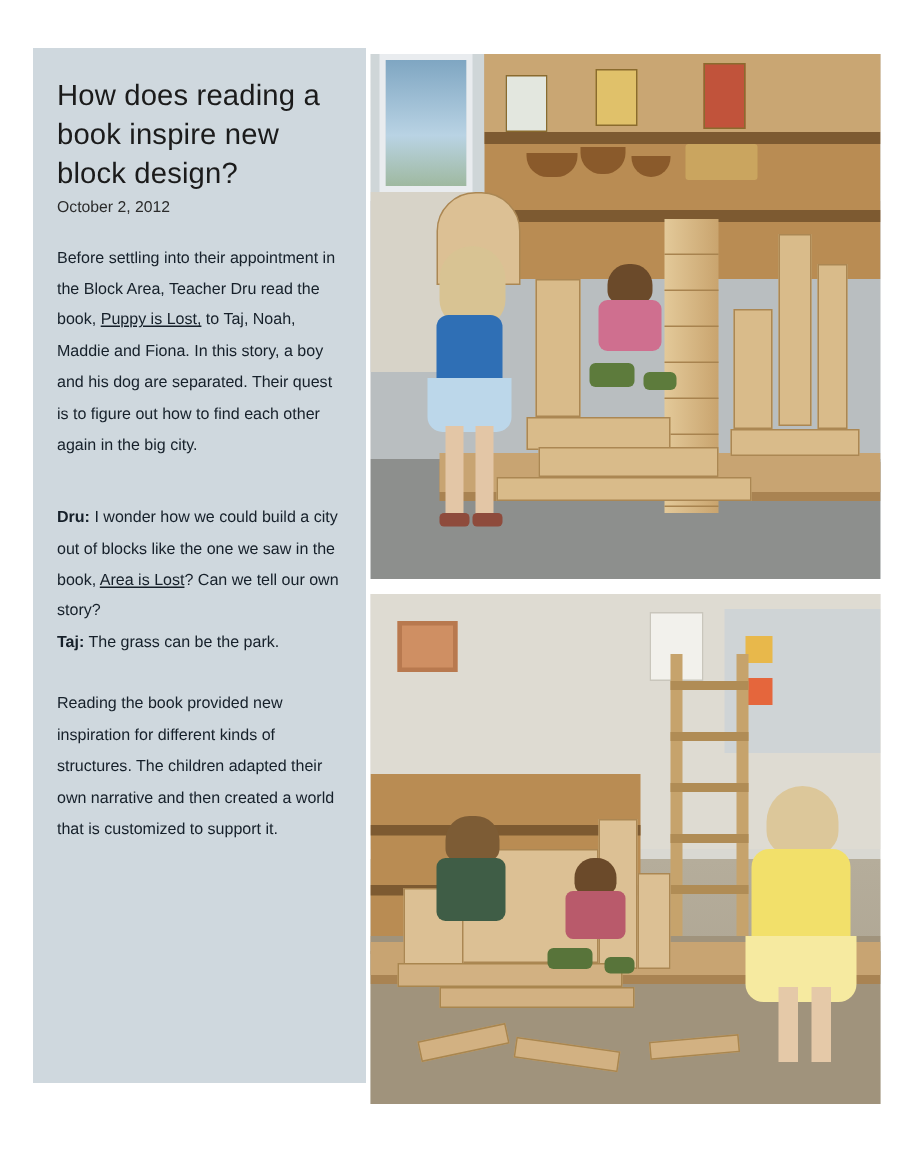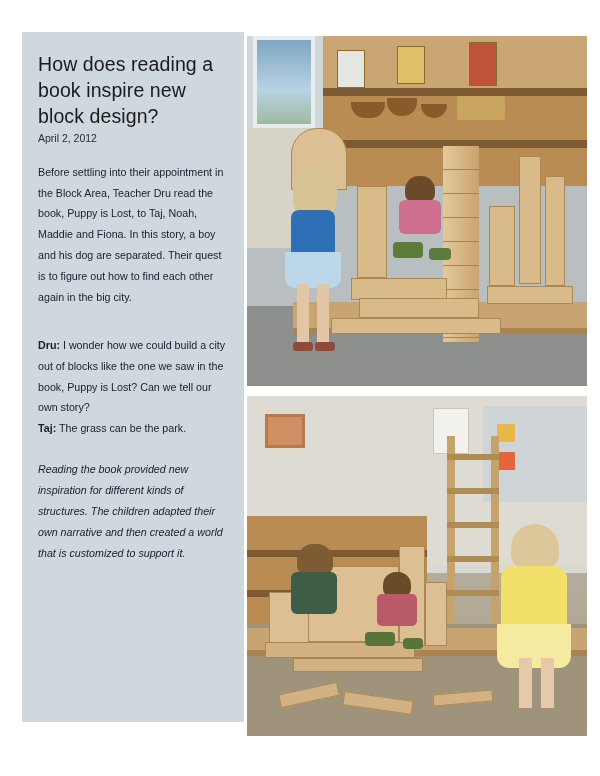--- a/index.html
+++ b/index.html
@@ -44,22 +44,22 @@
     font-size: 10.5px;
     color: #2b2b2b;
     margin: 2px 0 18px 0;
   }
   .para {
     font-size: 10.7px;
     line-height: 1.95;
     color: #16202a;
     margin: 0 0 14px 0;
   }
-  .para.tight { margin-bottom: 0; font-style: italic; }
-  .u { }
+  .para.tight { margin-bottom: 0; }
+  .u { text-decoration: underline; }
   .spk { font-weight: bold; }
   .dialogue {
     font-size: 10.7px;
     line-height: 1.95;
     color: #16202a;
     margin: 0 0 0 0;
   }
   .dialogue .line { display: block; }
   .gap-sm { height: 13px; }
   .gap-md { height: 20px; }
@@ -300,29 +300,29 @@
   }
 </style>
 </head>
 <body>
 
 <div class="page">
 
   <div class="left-col">
 
     <h1 class="headline">How does reading a book inspire new block design?</h1>
-    <div class="date">April 2, 2012</div>
+    <div class="date">October 2, 2012</div>
 
     <p class="para"><span>Before settling into their appointment in the Block Area, Teacher Dru read the book, </span><span class="u">Puppy is Lost,</span><span> to Taj, Noah, Maddie and Fiona.  In this story, a boy and his dog are separated. Their quest is to figure out how to find each other again in the big city.</span></p>
 
     <div class="gap-sm"></div>
 
     <div class="dialogue">
 
-      <span class="line"><span class="spk">Dru:</span><span> I wonder how we could build a city out of blocks like the one we saw in the book, </span><span class="u">Puppy is Lost</span><span>? Can we tell our own story?</span></span>
+      <span class="line"><span class="spk">Dru:</span><span> I wonder how we could build a city out of blocks like the one we saw in the book, </span><span class="u">Area is Lost</span><span>? Can we tell our own story?</span></span>
 
 
 
 
       <span class="line"><span class="spk">Taj:</span><span> The grass can be the park.</span></span>
 
     </div>
 
     <div class="gap-md"></div>
 

